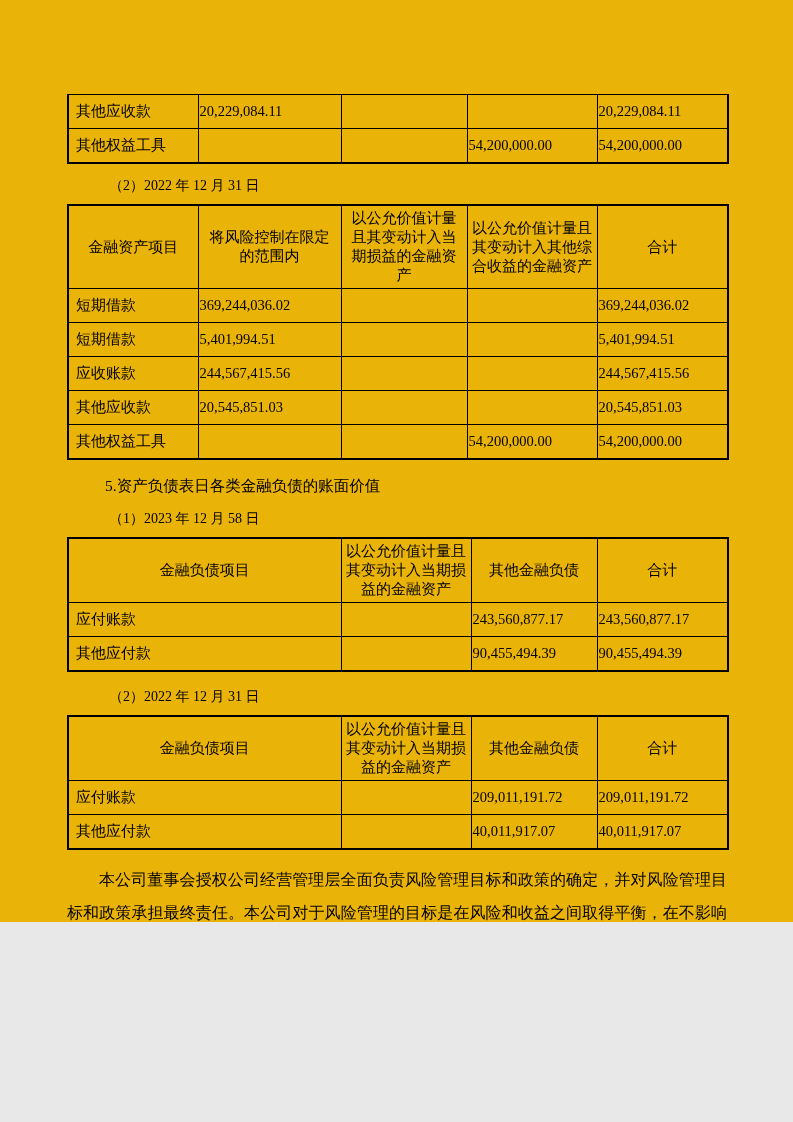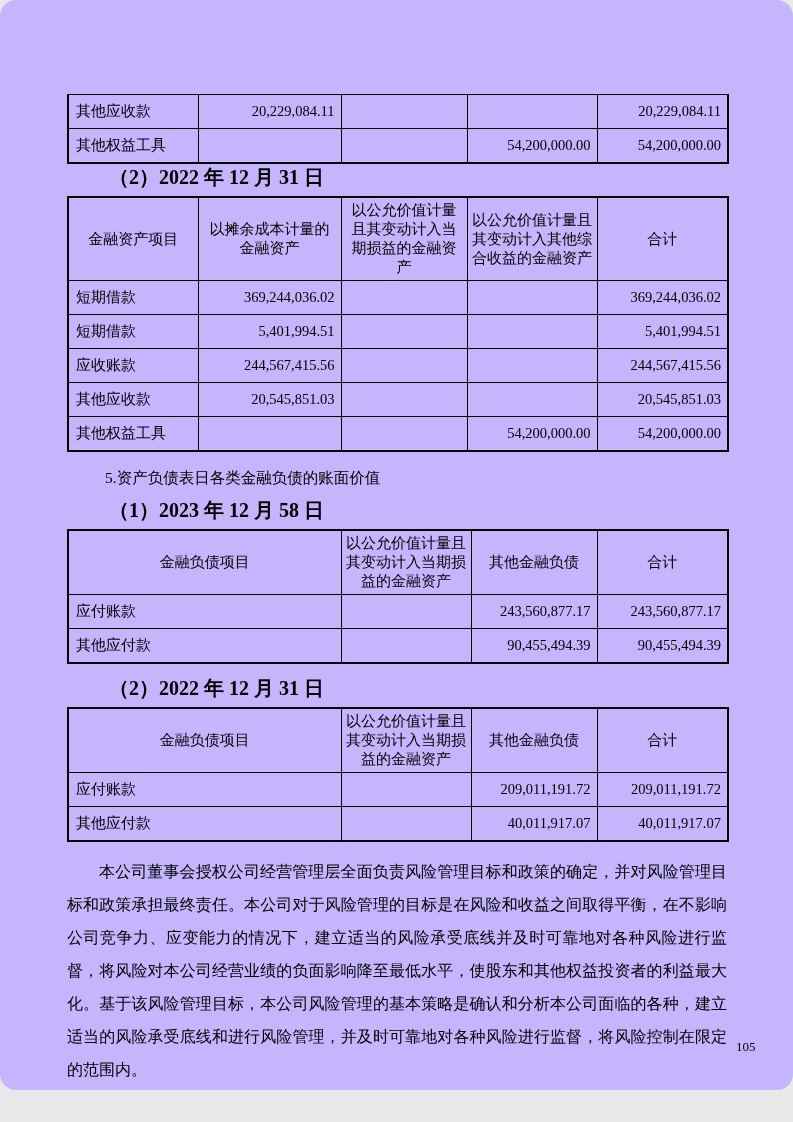--- a/index.html
+++ b/index.html
@@ -1,33 +1,33 @@
 <!DOCTYPE html>
 <html><head>
 <meta charset="utf-8">
 <style>
   html,body { margin:0; padding:0; background:#e8e8e8; }
   .page {
-    width:793px; height:1090px; background:#c4b5fd; position:relative;
+    width:793px; height:922px; background:#eab308; position:relative;
     font-family:"Liberation Serif","DejaVu Serif",serif; color:#000;
-    margin:0 auto; overflow:hidden;border-radius:16px;
+    margin:0 auto; overflow:hidden;
   }
   .content { position:absolute; left:67px; top:94px; width:660px; }
   table { border-collapse:collapse; table-layout:fixed; width:660px; }
   table.fin { border:2px solid #000; }
   .fin td, .fin th {
     border:1px solid #000; font-weight:normal; font-size:15px;
     overflow:hidden; word-break:break-all;
   }
   .fin th { text-align:center; padding:3px 4px; line-height:19px; }
   .fin td { height:31px; }
   .fin td.item { text-align:left; padding-left:7px; }
-  .fin td.num  { text-align:right; padding-right:6px; font-size:14.5px; }
+  .fin td.num  { padding-right:6px; font-size:14.5px; }
   .hdr-row th { height:54px; }
-  .caption { font-size:20px; padding-left:42px; margin:4px 0 9px 0; line-height:19px;font-weight:bold; }
+  .caption { font-size:14px; padding-left:42px; margin:12px 0 9px 0; line-height:19px; }
   .sec-heading { font-size:15.5px; padding-left:38px; margin:16px 0 0 0; line-height:19px; }
   .para {
     font-size:16px; line-height:33px; text-align:justify;
     text-indent:32px; margin:13px 0 0 0; width:660px;
   }
   .page-num { position:absolute; left:736px; top:1039px; font-size:13px; }
 </style>
 </head>
 <body>
 
@@ -65,21 +65,21 @@
       <colgroup>
           <col style="width:130px">
           <col style="width:143px">
           <col style="width:126px">
           <col style="width:130px">
           <col style="width:131px">
         </colgroup>
       <tbody>
           <tr class="hdr-row">
         <th>金融资产项目</th>
-        <th>以摊余成本计量的金融资产</th>
+        <th>将风险控制在限定的范围内</th>
         <th>以公允价值计量且其变动计入当期损益的金融资产</th>
         <th>以公允价值计量且其变动计入其他综合收益的金融资产</th>
         <th>合计</th>
       </tr>
       <tr>
         <td class="item">短期借款</td>
         <td class="num">369,244,036.02</td>
         <td class="num"></td>
         <td class="num"></td>
         <td class="num">369,244,036.02</td>

